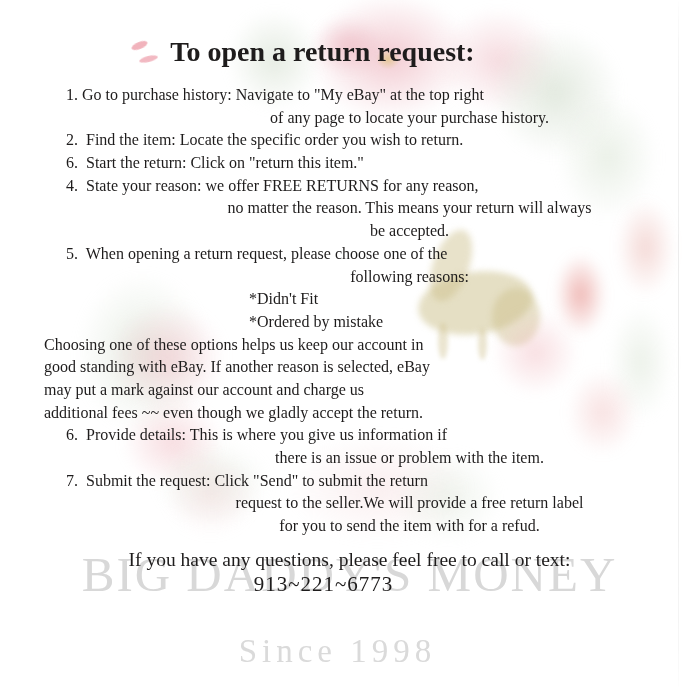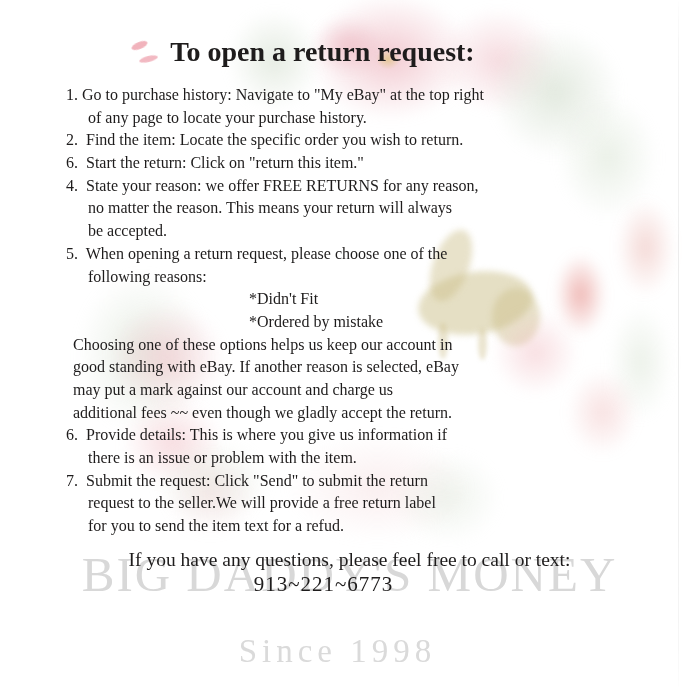--- a/index.html
+++ b/index.html
@@ -52,22 +52,22 @@
   }
 
   
   .content { position:relative; z-index:2; }
   .title {
     margin-top:36px; margin-bottom:12px; height:36px;
     font-size:28px; font-weight:bold; text-align:center; transform:translateX(-27px);
   }
   .line { white-space:pre; font-size:16px; line-height:22.7px; height:22.7px; }
   .num    { margin-left:66px; }
-  .cont   { margin-left:88px; }
-  .para   { margin-left:73px; }
+  .cont   { margin-left:120px;text-align:center; }
+  .para   { margin-left:44px; }
   .reason { margin-left:249px; }
   .footer { margin-top:10px; }
   .contact { text-align:center; font-size:19.5px; line-height:23px; white-space:pre; }
   .phone   { text-align:center; font-size:21px; letter-spacing:1px; transform:translateX(-26px);
              margin-top:1px; white-space:pre; }
 </style>
 </head>
 <body>
 
 <div class="card">
@@ -123,21 +123,21 @@
 
     <div class="line para">Choosing one of these options helps us keep our account in</div>
     <div class="line para">good standing with eBay. If another reason is selected, eBay</div>
     <div class="line para">may put a mark against our account and charge us</div>
     <div class="line para">additional fees ~~ even though we gladly accept the return.</div>
 
     <div class="line num">6.  Provide details: This is where you give us information if</div>
     <div class="line cont">there is an issue or problem with the item.</div>
     <div class="line num">7.  Submit the request: Click "Send" to submit the return</div>
     <div class="line cont">request to the seller.We will provide a free return label</div>
-    <div class="line cont">for you to send the item text for a refud.</div>
+    <div class="line cont">for you to send the item with for a refud.</div>
 
     <div class="footer">
       <div class="contact">If you have any questions, please feel free to call or text:</div>
       <div class="phone">913~221~6773</div>
     </div>
   </div>
 
 </div>
 
 </body></html>

